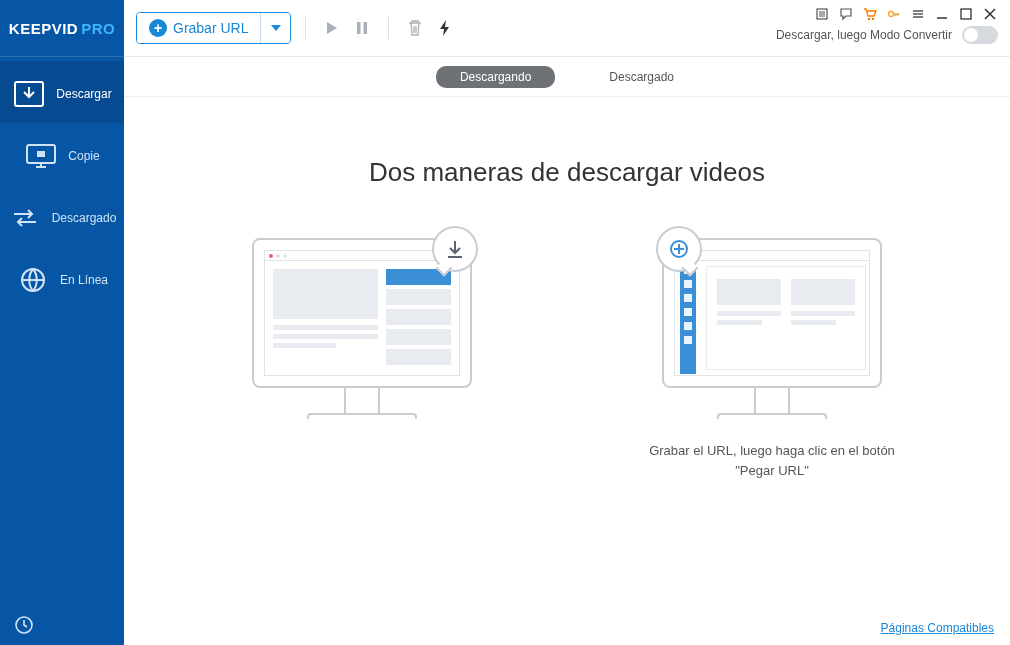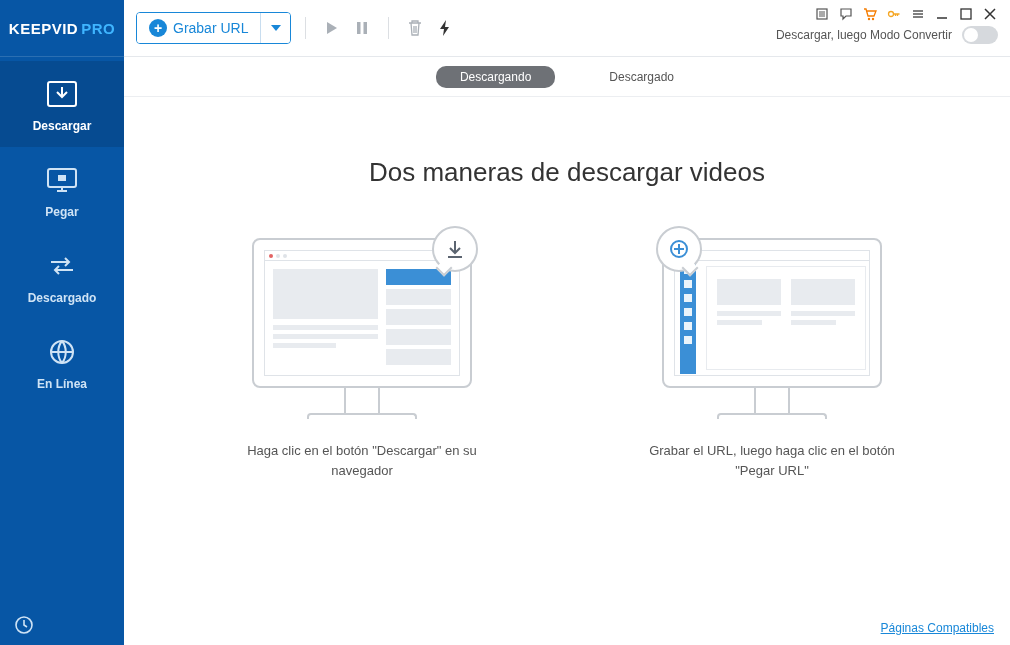--- a/index.html
+++ b/index.html
@@ -7,21 +7,21 @@
     
     .app { display: flex; width: 100%; height: 100%; }
     
     
     .sidebar { width: 124px; background: #0756a5; color: #fff; display: flex; flex-direction: column; }
     .logo { height: 57px; display: flex; align-items: center; justify-content: center; font-weight: bold; font-size: 15px; letter-spacing: 0.5px; border-bottom: 1px solid rgba(255,255,255,0.15); }
     .logo .keep { color: #fff; }
     .logo .pro { color: #3fb5ff; margin-left: 3px; }
     
     .nav { flex: 1; padding-top: 4px; }
-    .nav-item { display: flex; flex-direction: column; align-items: center; justify-content: center; padding: 18px 0 14px; cursor: pointer; font-size: 12px; color: #cfe3f5; gap: 10px; font-weight: bold; }
+    .nav-item { display: flex; align-items: center; justify-content: center; padding: 18px 0 14px; cursor: pointer; font-size: 12px; color: #cfe3f5; gap: 10px; }
     .nav-item.active { background: #064b91; color: #fff; }
     .nav-item svg { width: 34px; height: 30px; fill: none; stroke: currentColor; }
     .nav-item span { font-size: 12px; }
     
     .history-btn { height: 40px; display: flex; align-items: center; padding-left: 14px; cursor: pointer; color: #cfe3f5; }
     .history-btn svg { width: 20px; height: 20px; stroke: currentColor; fill: none; }
     
     
     .main { flex: 1; display: flex; flex-direction: column; }
     .topbar { height: 57px; display: flex; align-items: center; padding: 0 12px; border-bottom: 1px solid #e5e8ec; gap: 6px; position: relative; }
@@ -108,21 +108,21 @@
             <path d="M17 8 v10 m-5 -5 l5 5 l5 -5"></path>
           </svg>
         <span>Descargar</span>
       </div>
       <div class="nav-item">
         <svg viewBox="0 0 34 30" stroke-width="2">
             <rect x="3" y="4" width="28" height="18" rx="2"></rect>
             <path d="M12 26 h10 M17 22 v4"></path>
             <rect x="13" y="10" width="8" height="6" fill="currentColor" stroke="none"></rect>
           </svg>
-        <span>Pegar</span>
+        <span>Copie</span>
       </div>
       <div class="nav-item">
         <svg viewBox="0 0 34 30" stroke-width="2">
             <path d="M6 11 h18 m-4 -4 l4 4 l-4 4 M28 19 h-18 m4 -4 l-4 4 l4 4"></path>
           </svg>
         <span>Descargado</span>
       </div>
       <div class="nav-item">
         <svg viewBox="0 0 34 30" stroke-width="2">
             <circle cx="17" cy="15" r="11"></circle>
@@ -266,21 +266,20 @@
               <div class="bubble right">
                 <div class="bubble-tail"></div>
                 <svg viewBox="0 0 22 22">
                     <path d="M11 3 v12 m-5 -5 l5 5 l5 -5 M4 19 h14" fill="none" stroke="#5b6470" stroke-width="2"></path>
                   </svg>
               </div>
             </div>
             <div class="stand-neck"></div>
             <div class="stand-base"></div>
           </div>
-          <p class="method-caption">Haga clic en el botón "Descargar" en su navegador</p>
         </div>
 
         <div class="method">
           <div class="monitor">
             <div class="screen">
               <div class="browser">
                 <div class="browser-bar">
                     <span class="dot"></span>
                     <span class="dot"></span>
                     <span class="dot"></span>

